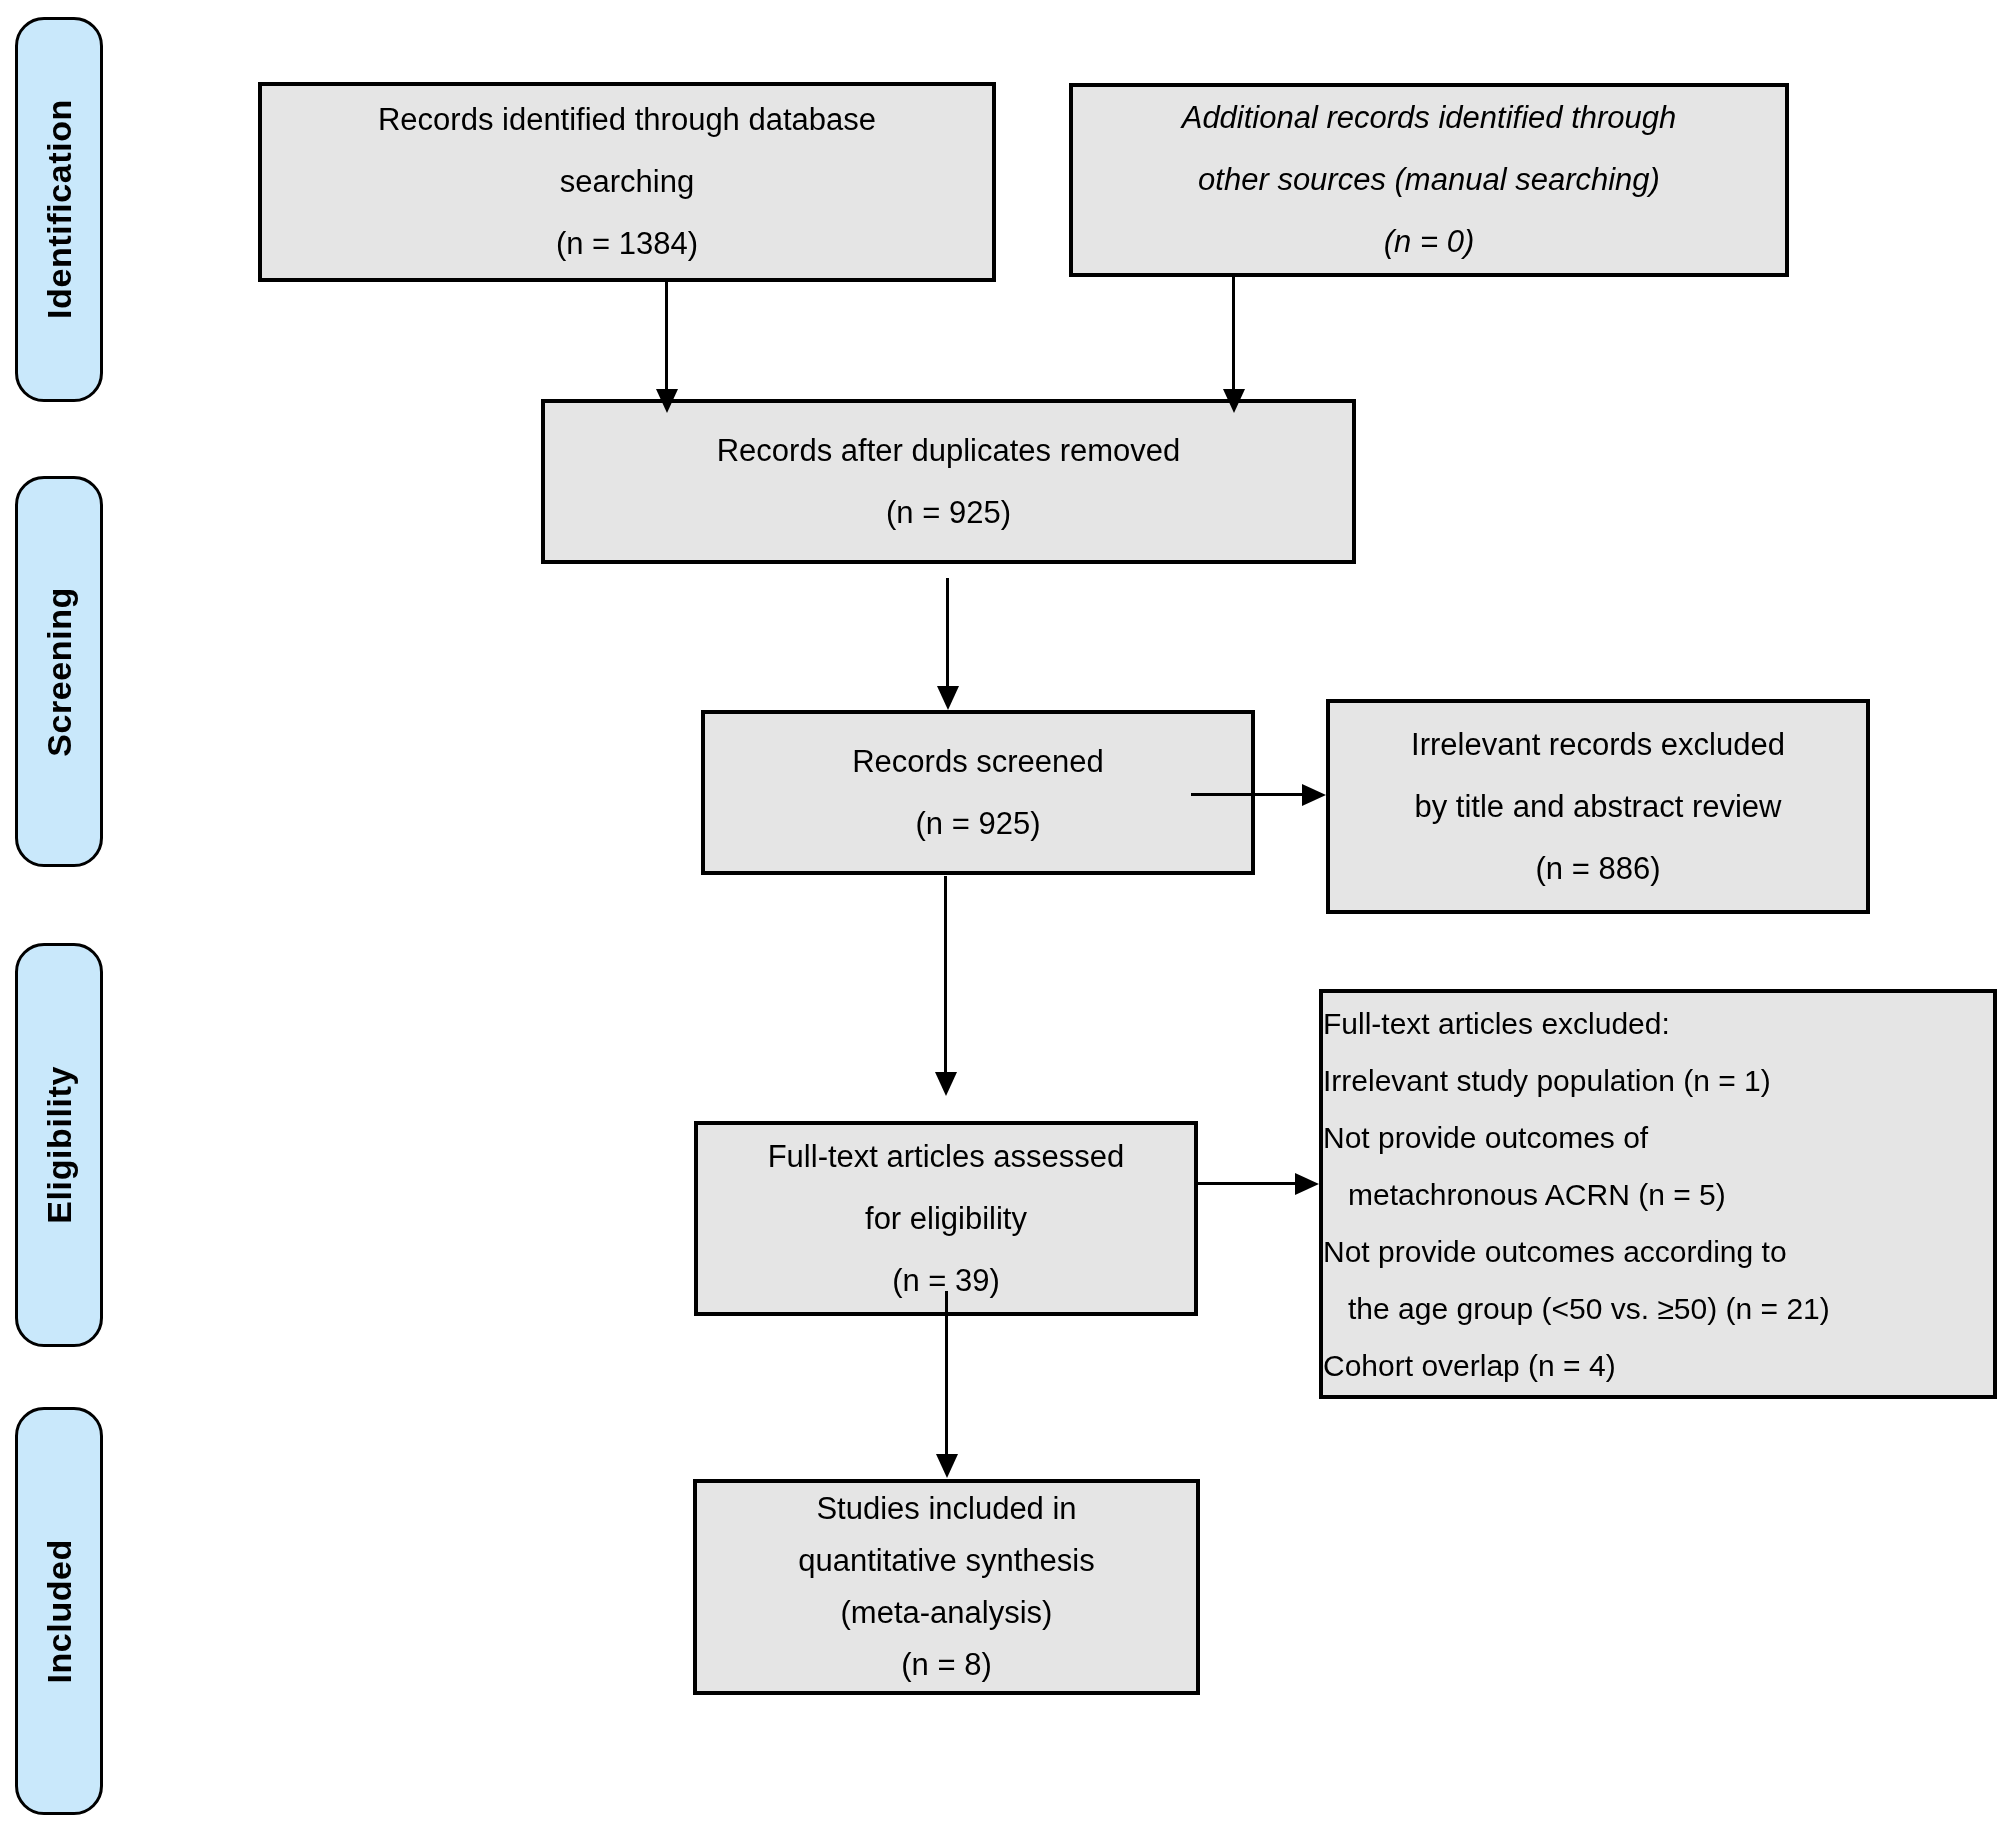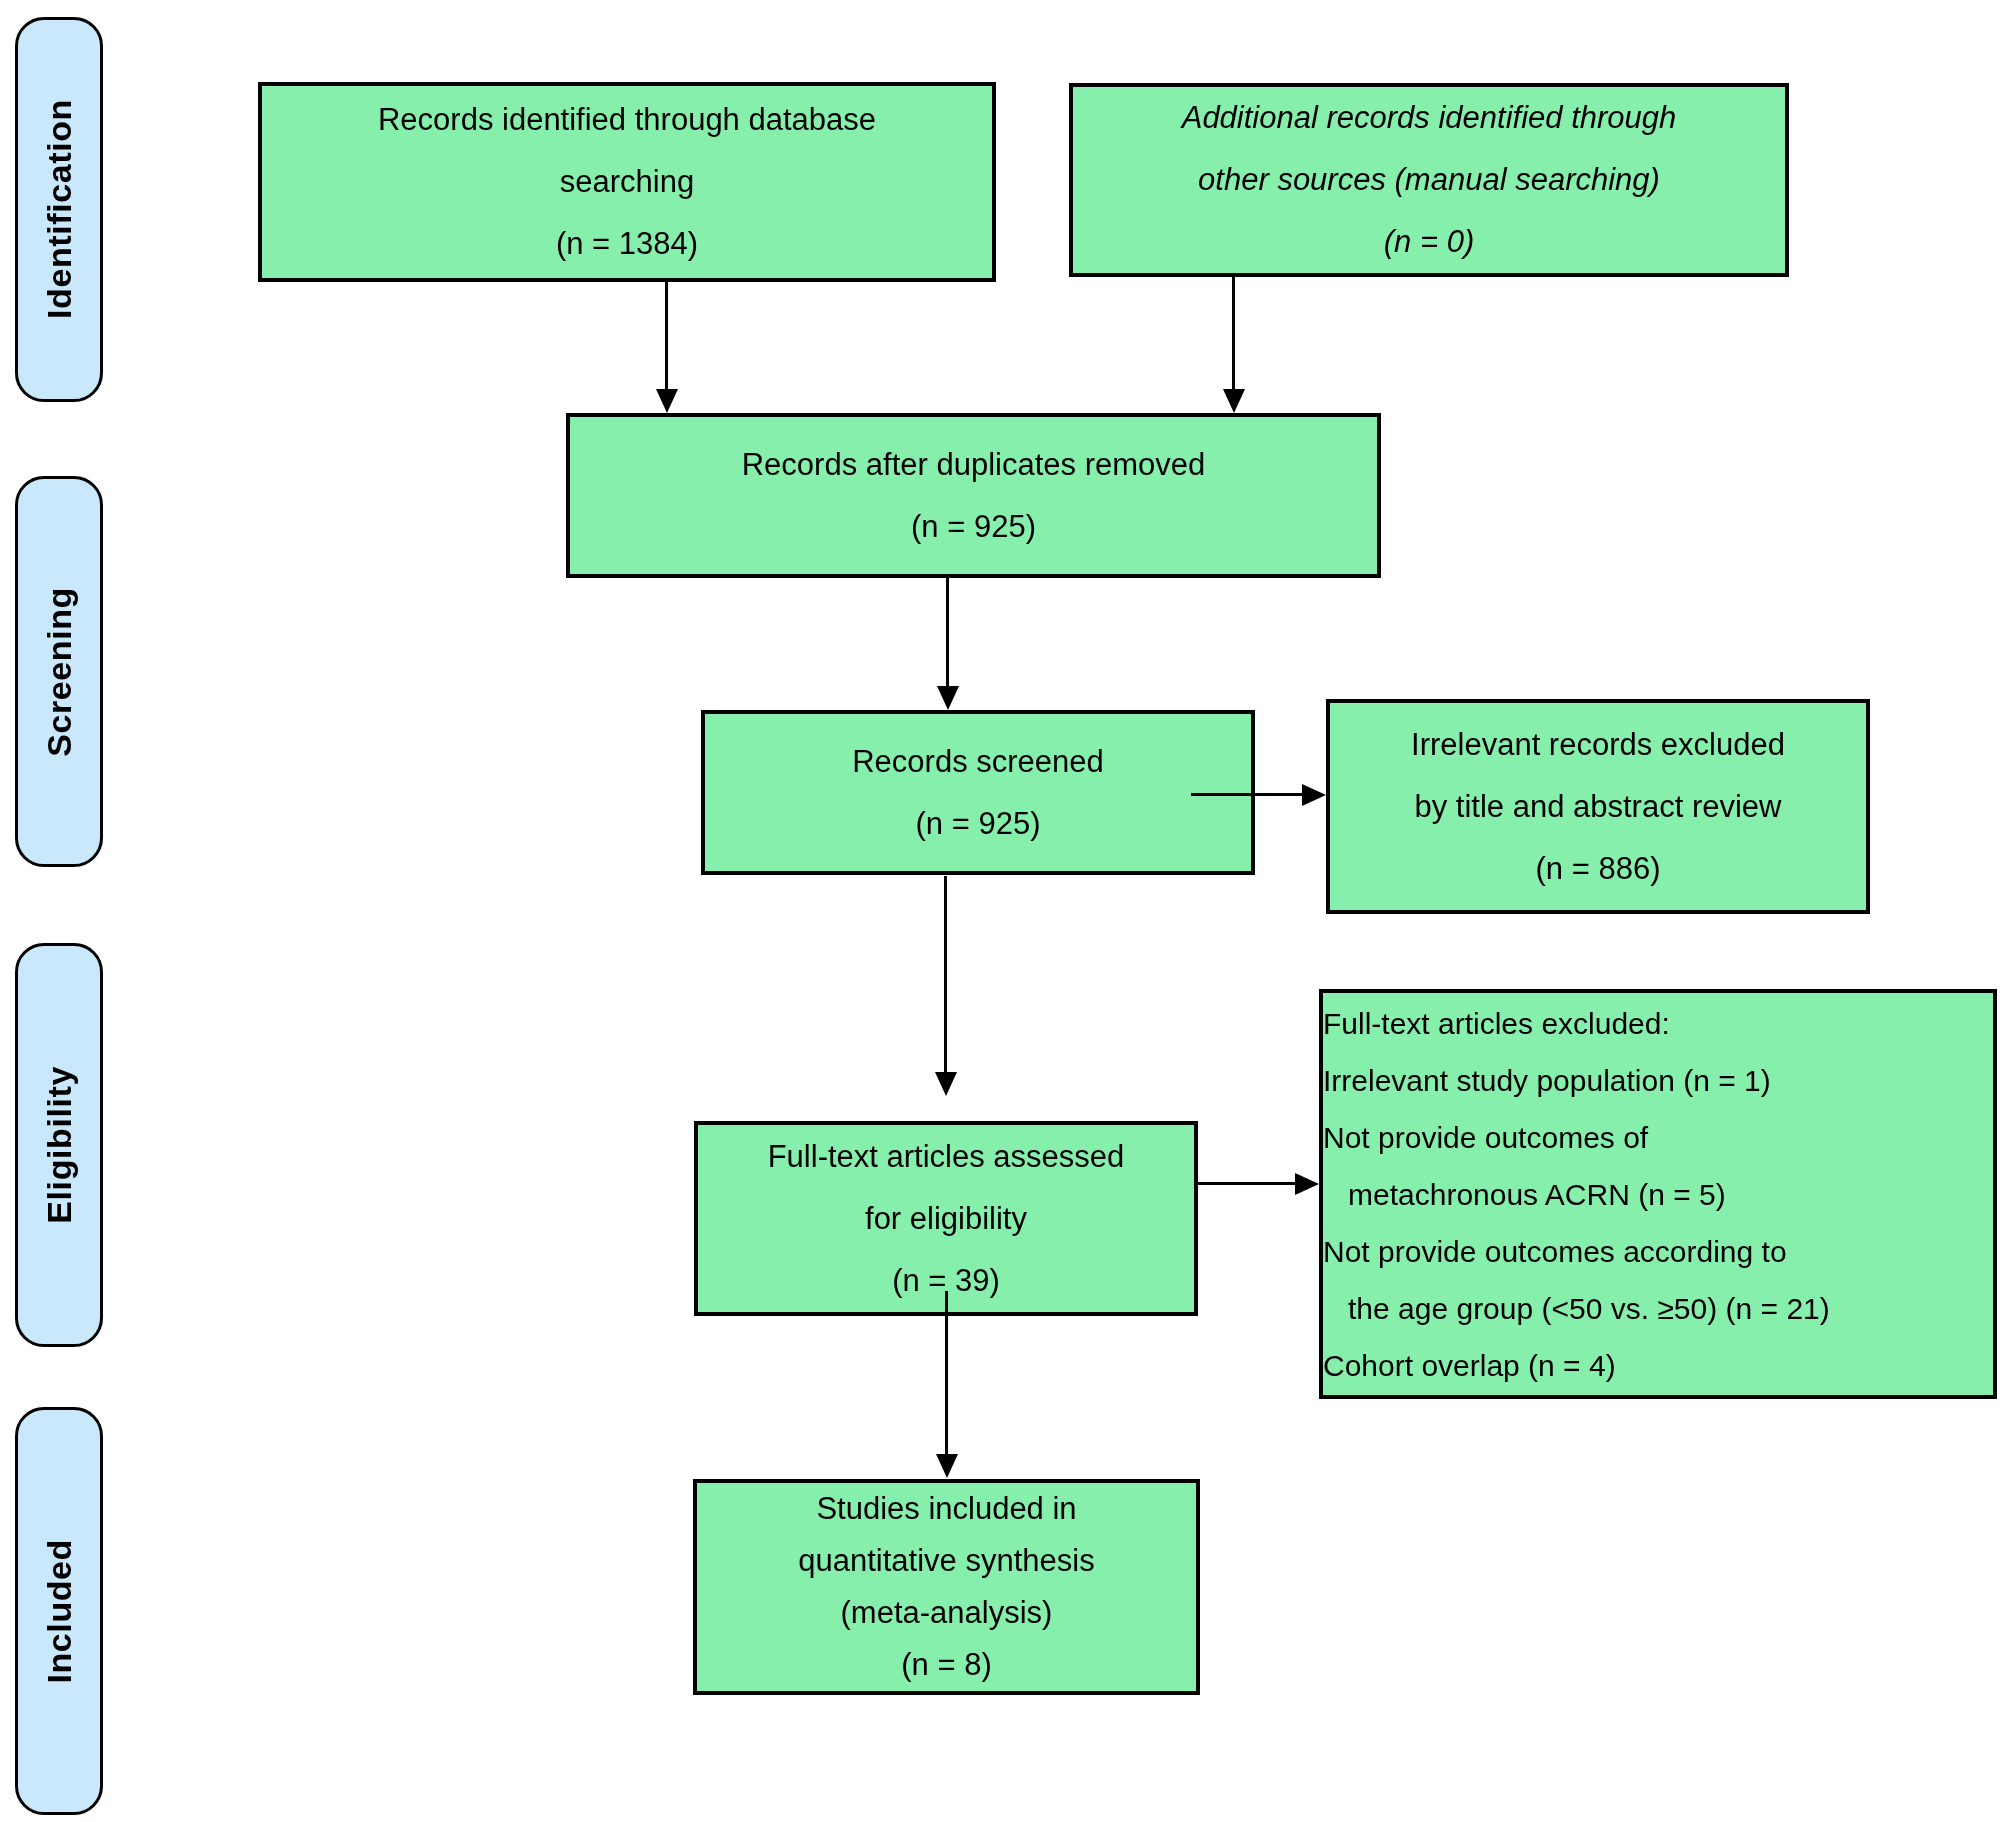--- a/index.html
+++ b/index.html
@@ -35,21 +35,21 @@
     transform: rotate(180deg);
     font-weight: bold;
     font-size: 34px;
     letter-spacing: 0.6px;
     white-space: nowrap;
   }
 
   
   .fbox {
     position: absolute;
-    background: #86efac;
+    background: #e5e5e5;
     border: 4.4px solid #000000;
     box-sizing: border-box;
     display: flex;
     align-items: center;
     justify-content: center;
   }
   .fbox .txt {
     white-space: pre-wrap;
     text-align: center;
     font-size: 31px;
@@ -102,21 +102,21 @@
 searching
 (n = 1384)</div>
   </div>
 
   <div class="fbox" style="left:1069px; top:83px; width:720px; height:194px;font-style:italic;">
     <div class="txt">Additional records identified through
 other sources (manual searching)
 (n = 0)</div>
   </div>
 
-  <div class="fbox" style="left:541px; top:413px; width:815px; height:165px;margin-left:25px;">
+  <div class="fbox" style="left:541px; top:399px; width:815px; height:165px;">
     <div class="txt">Records after duplicates removed
 (n = 925)</div>
   </div>
 
   <div class="fbox" style="left:701px; top:710px; width:554px; height:165px;">
     <div class="txt">Records screened
 (n = 925)</div>
   </div>
 
   <div class="fbox" style="left:1326px; top:699px; width:544px; height:215px;">

